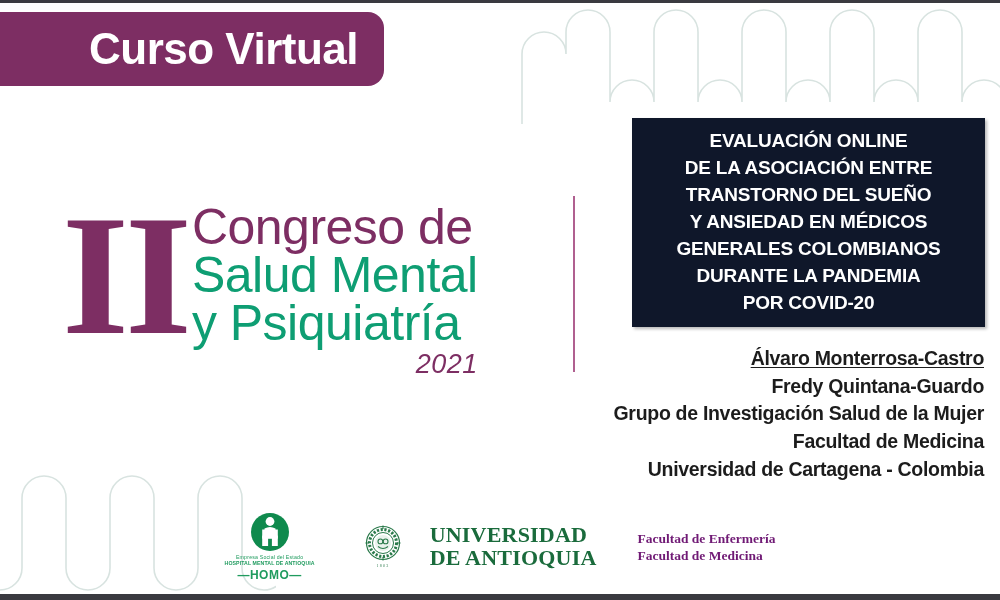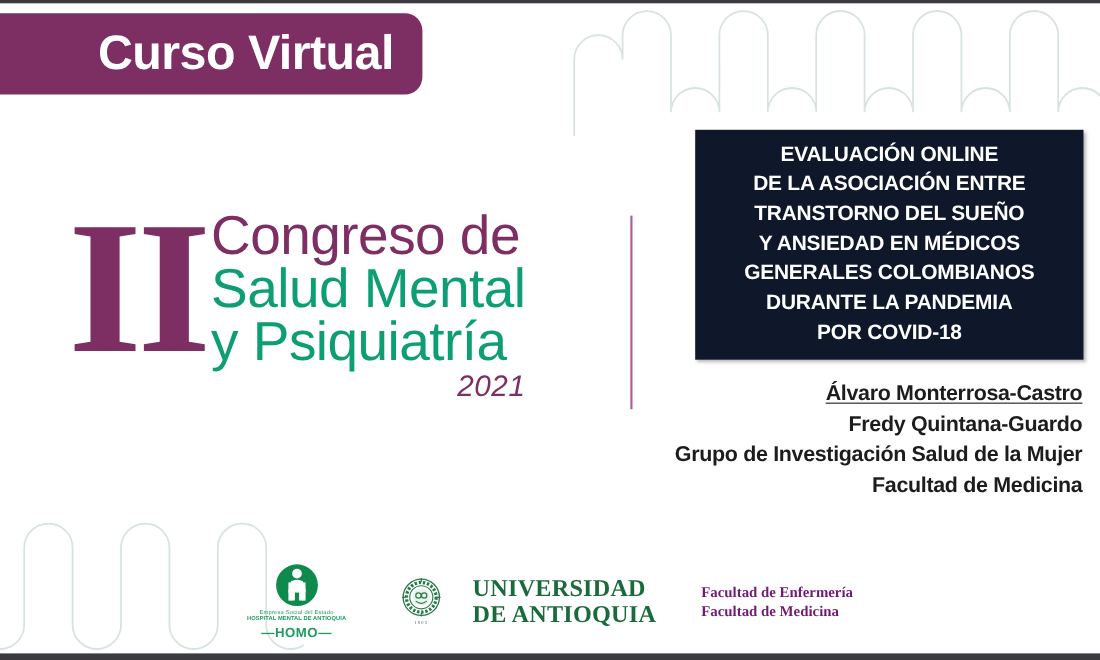--- a/index.html
+++ b/index.html
@@ -71,21 +71,21 @@
     font-weight: 700;
     letter-spacing: -0.5px;
     line-height: 1;
     white-space: nowrap;
   }
 
   
   #congress-lockup {
     position: absolute;
     left: 62px;
-    top: 186px;
+    top: 199px;
     display: flex;
     align-items: flex-start;
   }
   #roman-numeral {
     color: #7d2e63;
     font-family: "Liberation Serif", serif;
     font-size: 172px;
     font-weight: 700;
     line-height: 0.82;
     letter-spacing: -4px;
@@ -286,28 +286,29 @@
 
   <div id="vertical-divider"></div>
 
   <div id="title-box">
     <div class="tline">EVALUACIÓN ONLINE</div>
     <div class="tline">DE LA ASOCIACIÓN ENTRE</div>
     <div class="tline">TRANSTORNO DEL SUEÑO</div>
     <div class="tline">Y ANSIEDAD EN MÉDICOS</div>
     <div class="tline">GENERALES COLOMBIANOS</div>
     <div class="tline">DURANTE LA PANDEMIA</div>
-    <div class="tline">POR COVID-18</div>
+    <div class="tline">POR COVID-20</div>
   </div>
 
   <div id="authors">
     <div class="aline underlined">Álvaro Monterrosa-Castro</div>
     <div class="aline">Fredy Quintana-Guardo</div>
     <div class="aline">Grupo de Investigación Salud de la Mujer</div>
     <div class="aline">Facultad de Medicina</div>
+    <div class="aline">Universidad de Cartagena - Colombia</div>
   </div>
 
   <div id="logo-strip">
 
     <div id="homo-logo">
       <div class="mark">
         <svg viewBox="0 0 54 40">
           <circle cx="27" cy="20" r="19" fill="#0f8a4d"></circle>
           <circle cx="27" cy="9.5" r="4.4" fill="#ffffff"></circle>
           <path d="M21.5 16.5 Q27 13.5 32.5 16.5 L32.5 34 L28.9 34 L28.9 26.2 L25.1 26.2 L25.1 34 L21.5 34 Z" fill="#ffffff"></path>

